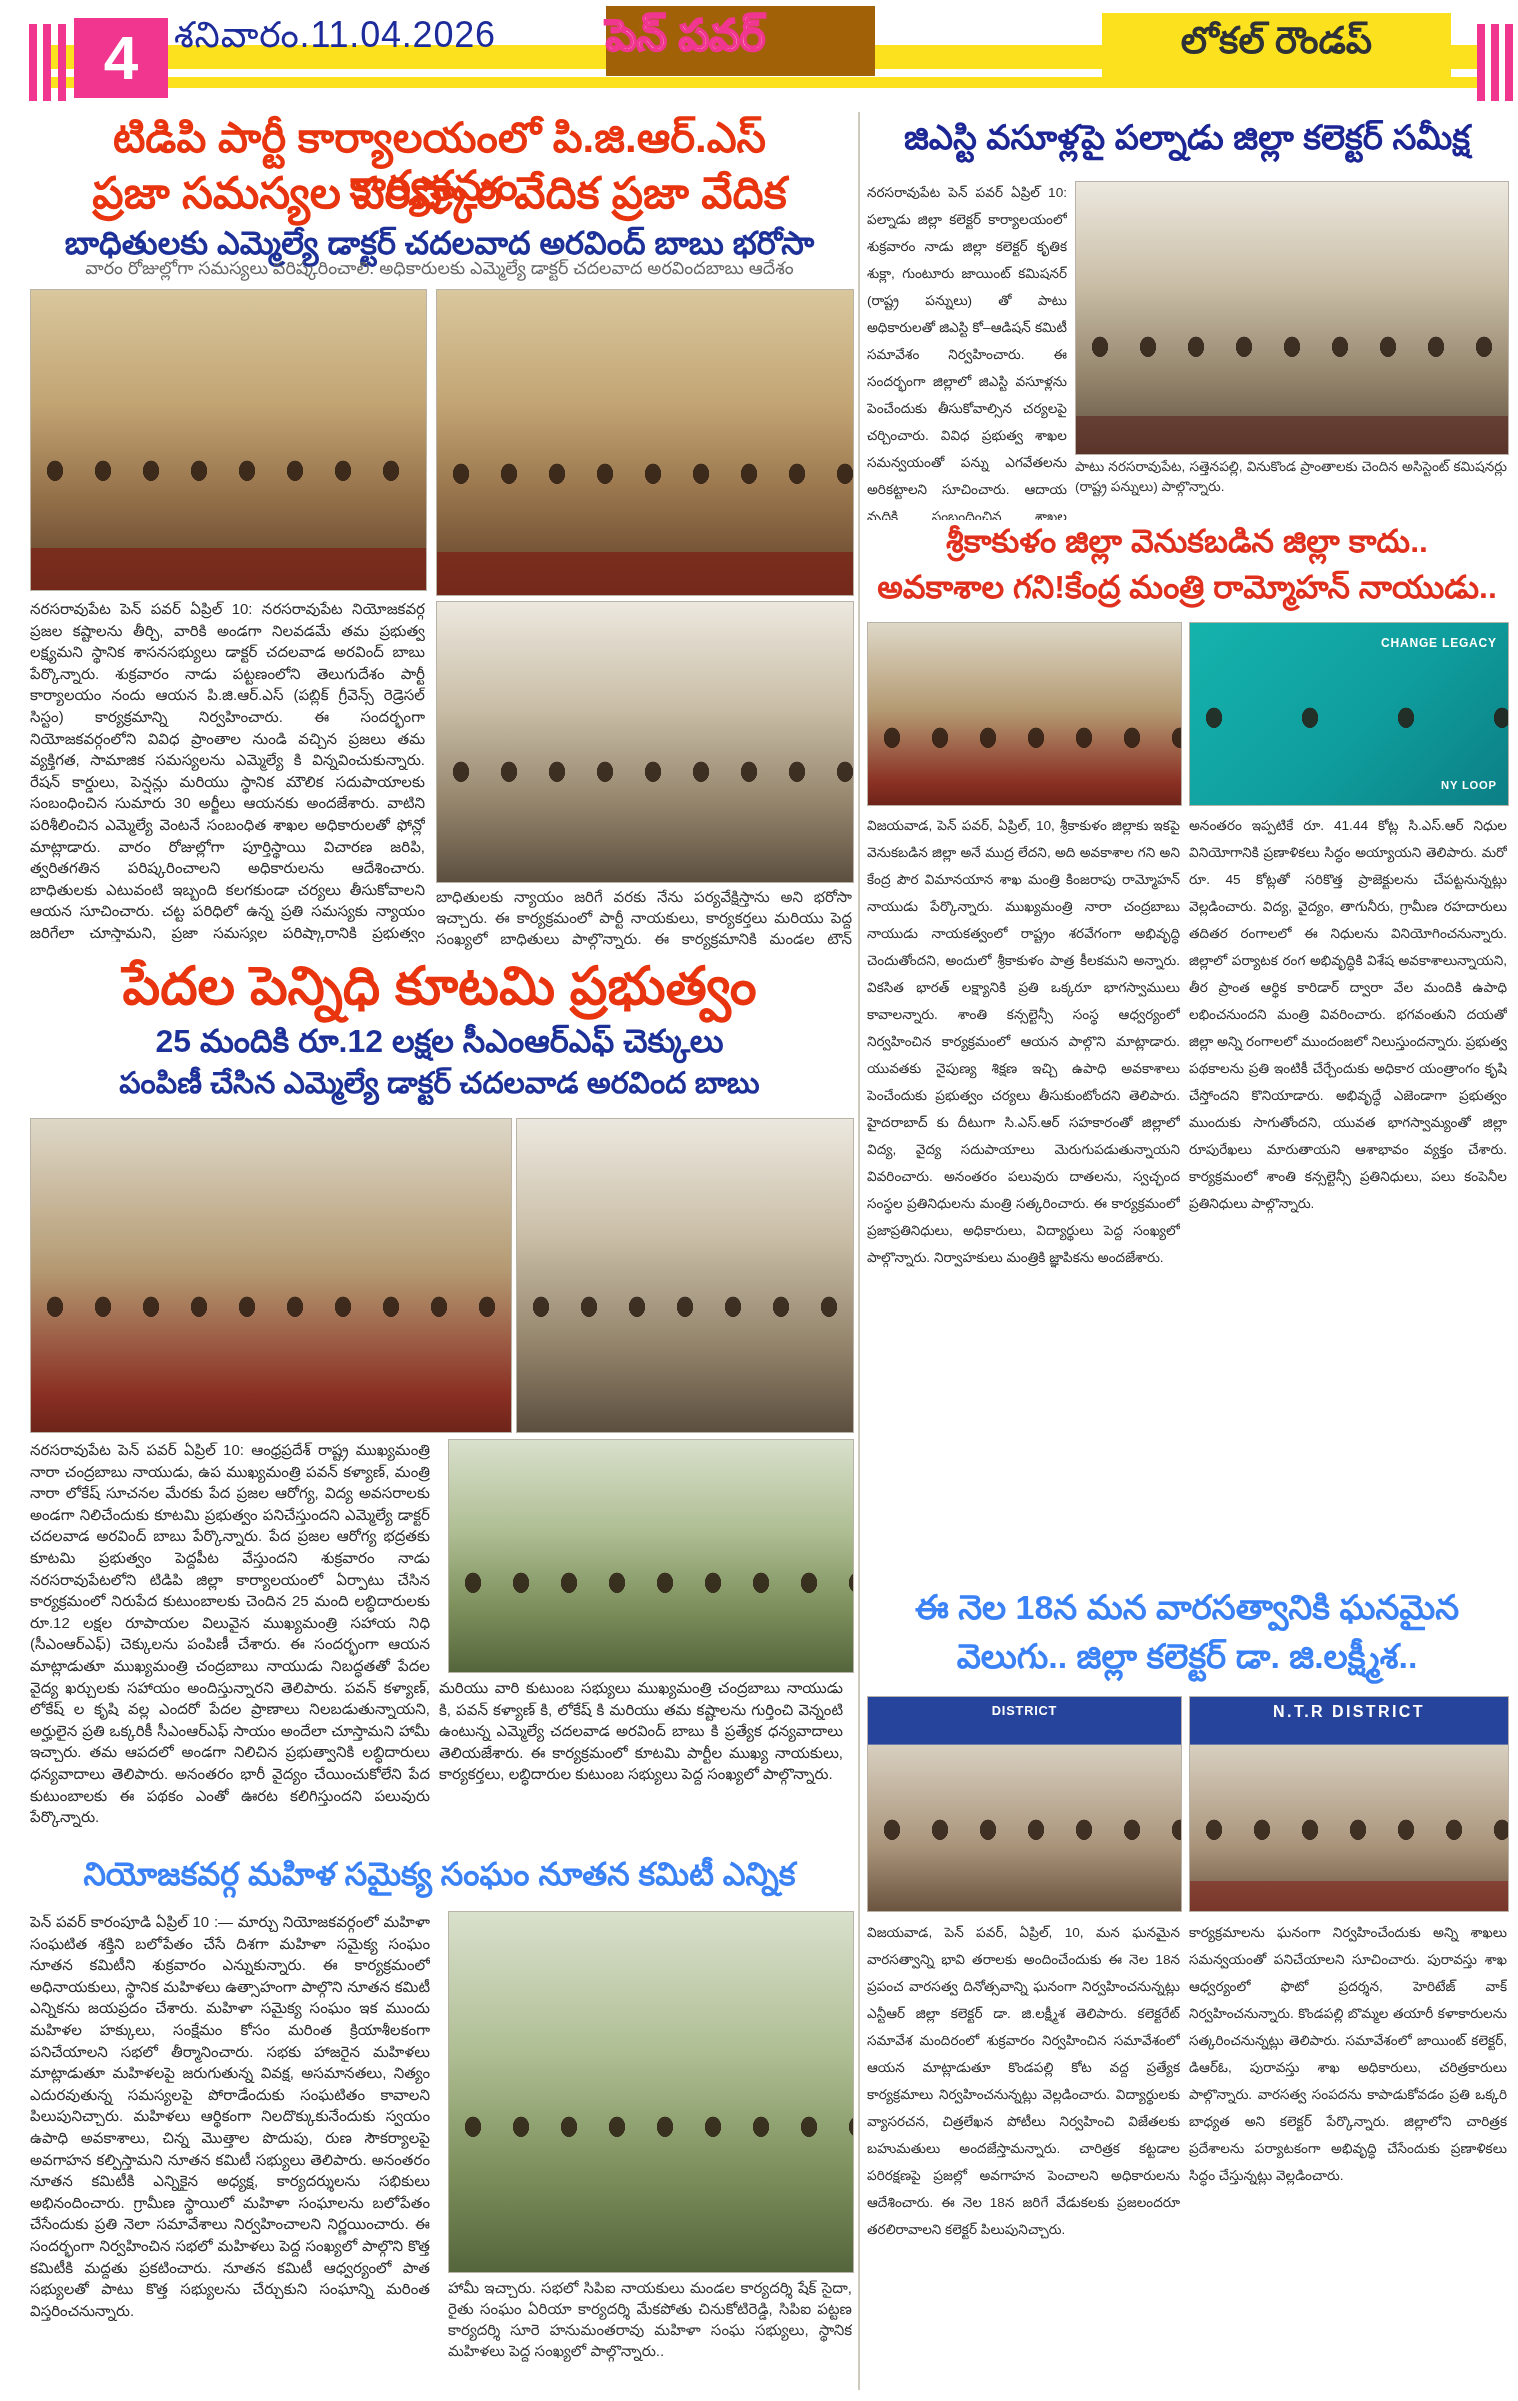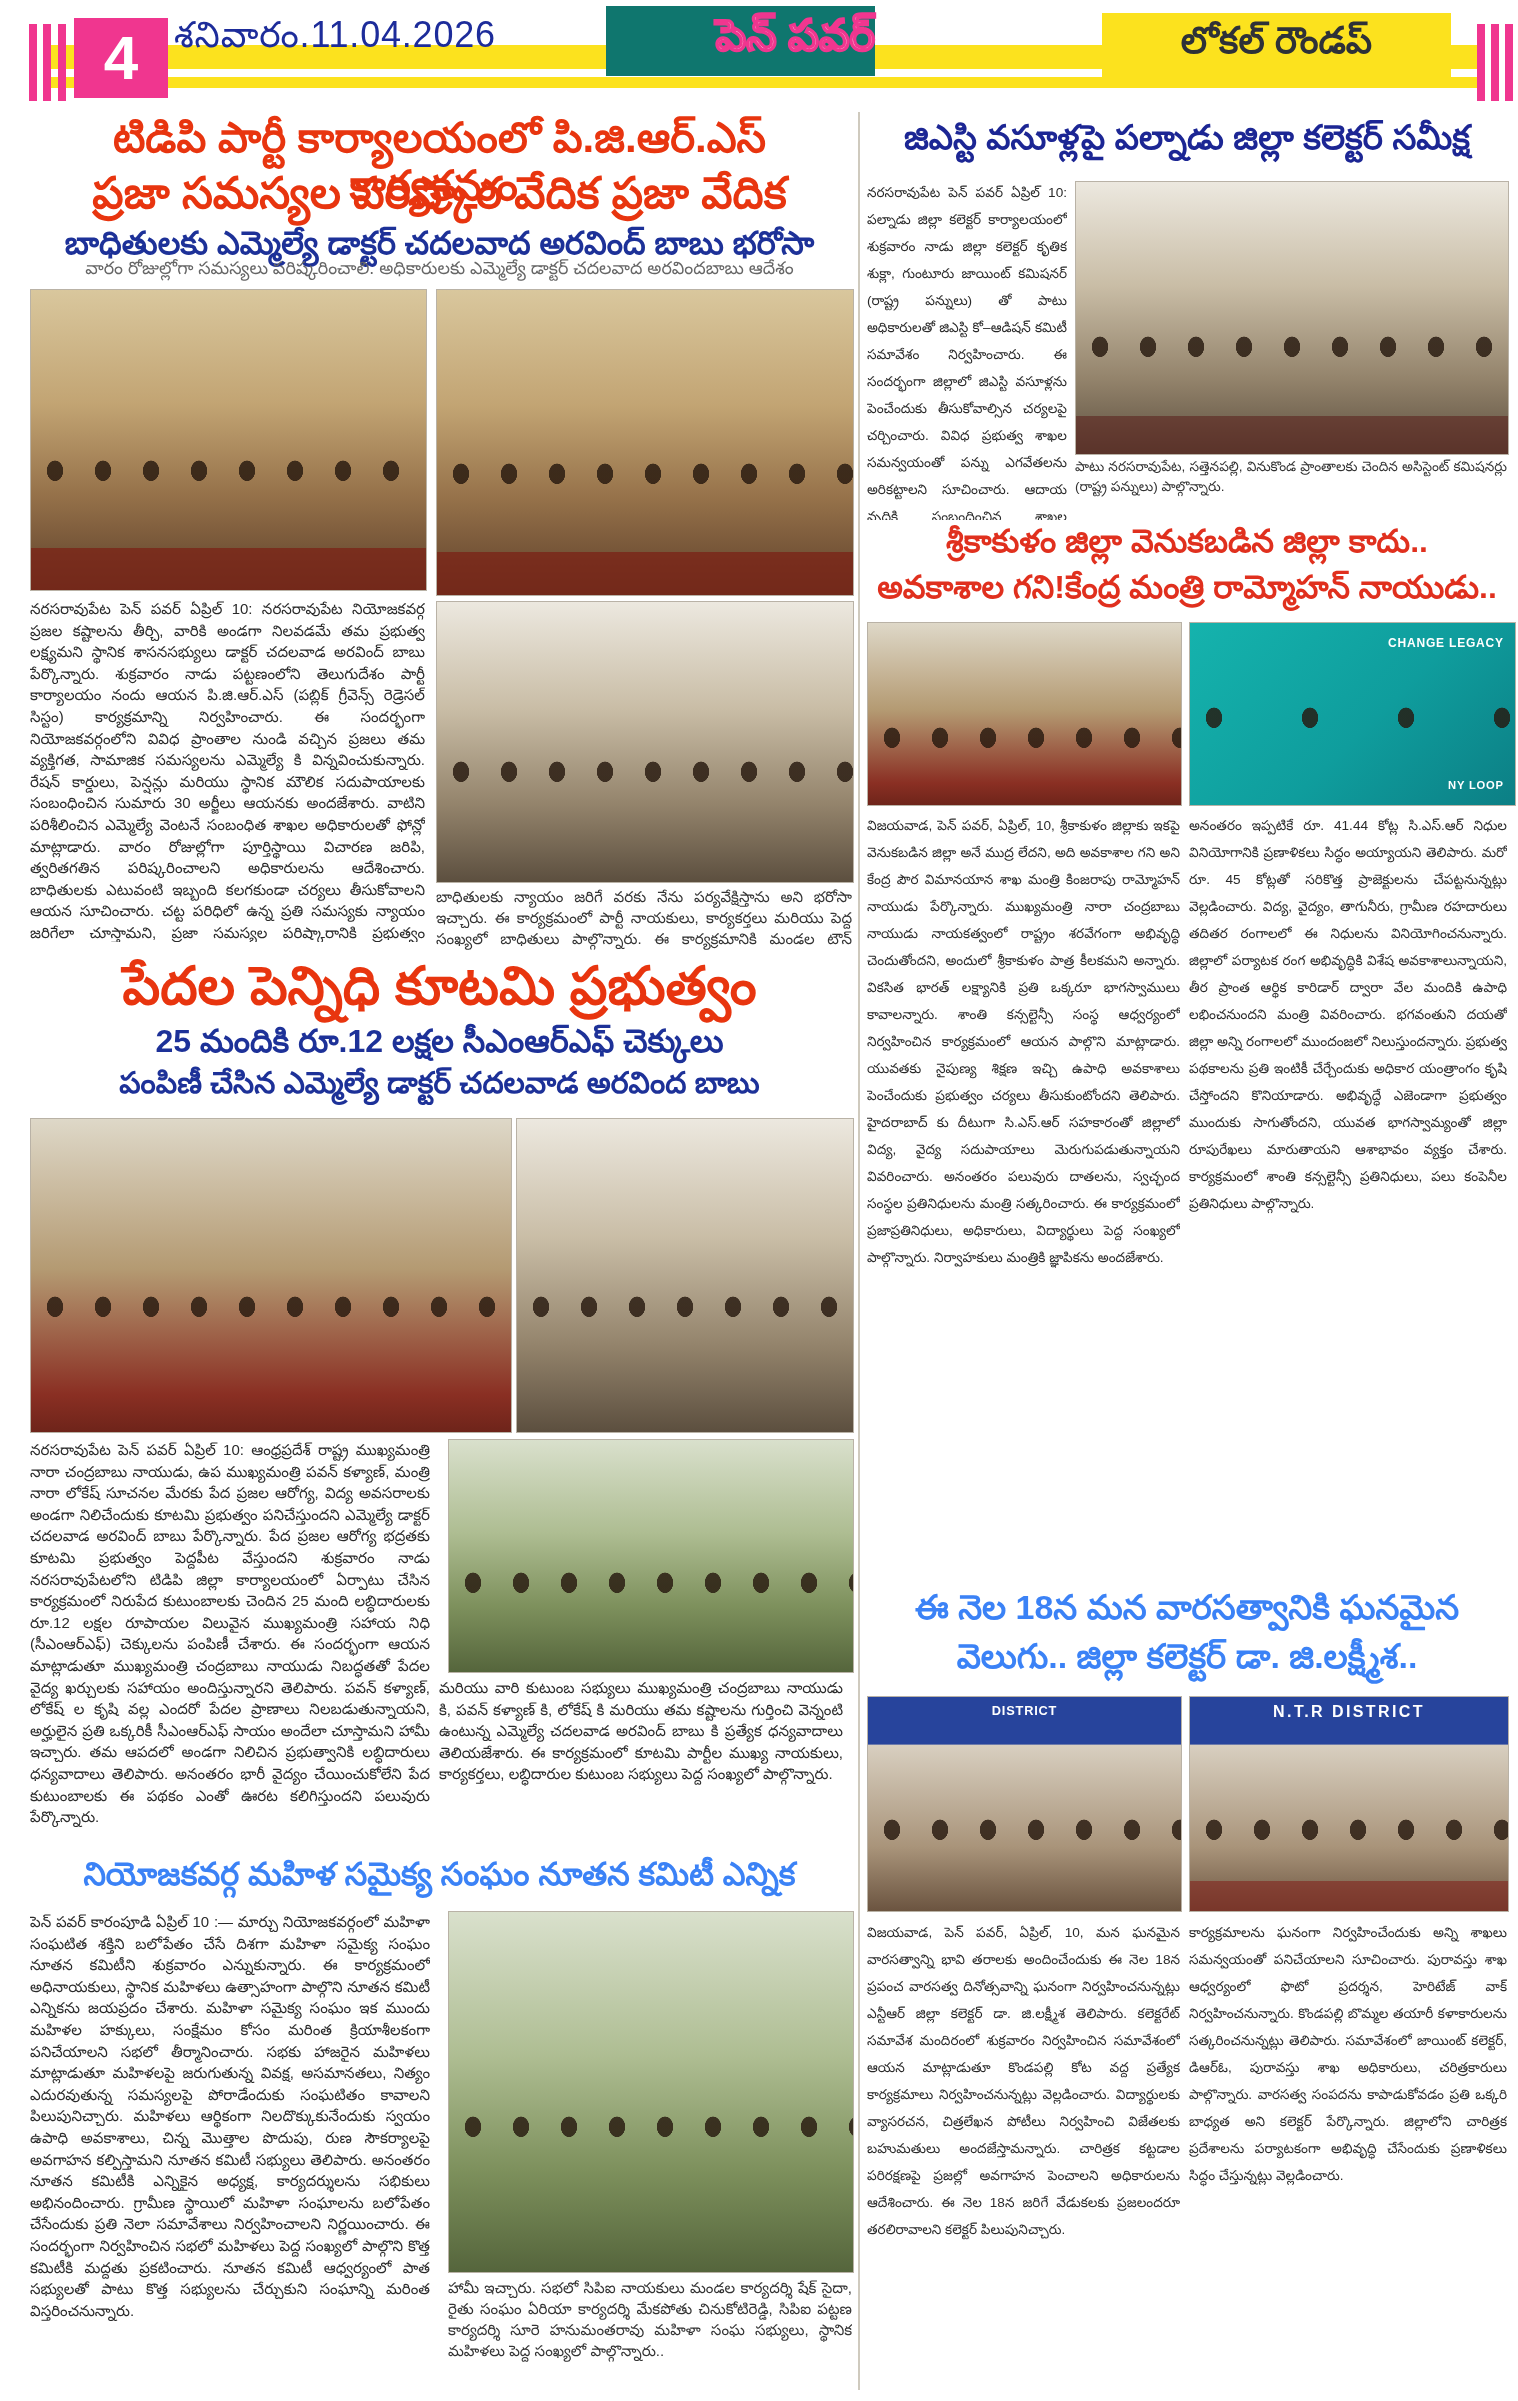--- a/index.html
+++ b/index.html
@@ -5,22 +5,22 @@
   html,body{margin:0;padding:0;}
   body{width:1518px;height:2401px;position:relative;background:#ffffff;
        font-family:"Liberation Sans",sans-serif;color:#222;}
   
   .band{position:absolute;background:#fce21e;}
   .pinkbar{position:absolute;background:#f0368f;}
   .pagebox{position:absolute;left:74px;top:17.6px;width:94px;height:80px;background:#f0368f;
            display:flex;align-items:center;justify-content:center;}
   .pagebox span{color:#fff;font-size:62px;font-weight:bold;line-height:1;}
   .date{position:absolute;left:174px;top:14.4px;font-size:36px;font-weight:normal;color:#1d2c9a;letter-spacing:0.8px;}
-  .masthead{position:absolute;left:606px;top:6.4px;width:269px;height:70px;background:#0f766e;
-            display:flex;align-items:center;justify-content:flex-end;}
+  .masthead{position:absolute;left:606px;top:6.4px;width:269px;height:70px;background:#a16207;
+            display:flex;align-items:center;justify-content:flex-start;}
   .masthead span{font-size:43px;font-weight:bold;color:#fffdf4;
                  -webkit-text-stroke:2px #f0368f;text-shadow:0 0 0.8px #f0368f;}
   .sectionbox{position:absolute;left:1102px;top:12.8px;width:349px;height:66px;background:#fce21e;
               display:flex;align-items:center;justify-content:center;}
   .sectionbox span{font-size:37px;font-weight:bold;color:#2e3138;}
   
   .hl{position:absolute;text-align:center;font-weight:bold;line-height:1.15;}
   .red{color:#e8350f;}
   .blue{color:#1d3198;}
   .navy{color:#3b82f6;}
@@ -120,21 +120,21 @@
   <div class="crowd"></div>
   <div class="tablestrip" style="background:rgba(90,30,25,0.55);"></div>
 </div>
 <div class="caption" style="left:1075px;top:457px;width:432px;height:62px;font-size:13.6px;line-height:19.6px;">పాటు నరసరావుపేట, సత్తెనపల్లి, వినుకొండ ప్రాంతాలకు చెందిన అసిస్టెంట్ కమిషనర్లు (రాష్ట్ర పన్నులు) పాల్గొన్నారు.</div>
 
 <div class="hl red" style="left:867px;top:523px;width:640px;font-size:32px;color:#e0301e;">శ్రీకాకుళం జిల్లా వెనుకబడిన జిల్లా కాదు..</div>
 <div class="hl red" style="left:867px;top:569px;width:640px;font-size:32px;color:#e0301e;">అవకాశాల గని!కేంద్ర మంత్రి రామ్మోహన్ నాయుడు..</div>
 <div class="photo ph-stage" style="left:867px;top:622px;width:313px;height:182px;">
   <div class="crowd"></div>
 </div>
-<div class="photo ph-teal" style="left:1189px;top:622px;width:318px;height:182px;padding-left:7px;">
+<div class="photo ph-teal" style="left:1189px;top:622px;width:318px;height:182px;">
   <div class="photo-label" style="right:11.2px;top:12.8px;font-size:12px;">CHANGE LEGACY</div>
   <div class="photo-label" style="right:11.2px;bottom:14.4px;font-size:11.2px;">NY LOOP</div>
   <div class="crowd" style="background-size:96px 100%;bottom:0;height:55%;"></div>
 </div>
 <div class="bodytxt small" style="left:867px;top:812px;width:313px;height:761px;">విజయవాడ, పెన్ పవర్, ఏప్రిల్, 10, శ్రీకాకుళం జిల్లాకు ఇకపై వెనుకబడిన జిల్లా అనే ముద్ర లేదని, అది అవకాశాల గని అని కేంద్ర పౌర విమానయాన శాఖ మంత్రి కింజరాపు రామ్మోహన్ నాయుడు పేర్కొన్నారు. ముఖ్యమంత్రి నారా చంద్రబాబు నాయుడు నాయకత్వంలో రాష్ట్రం శరవేగంగా అభివృద్ధి చెందుతోందని, అందులో శ్రీకాకుళం పాత్ర కీలకమని అన్నారు. వికసిత భారత్ లక్ష్యానికి ప్రతి ఒక్కరూ భాగస్వాములు కావాలన్నారు. శాంతి కన్సల్టెన్సీ సంస్థ ఆధ్వర్యంలో నిర్వహించిన కార్యక్రమంలో ఆయన పాల్గొని మాట్లాడారు. యువతకు నైపుణ్య శిక్షణ ఇచ్చి ఉపాధి అవకాశాలు పెంచేందుకు ప్రభుత్వం చర్యలు తీసుకుంటోందని తెలిపారు. హైదరాబాద్ కు దీటుగా సి.ఎస్.ఆర్ సహకారంతో జిల్లాలో విద్య, వైద్య సదుపాయాలు మెరుగుపడుతున్నాయని వివరించారు. అనంతరం పలువురు దాతలను, స్వచ్ఛంద సంస్థల ప్రతినిధులను మంత్రి సత్కరించారు. ఈ కార్యక్రమంలో ప్రజాప్రతినిధులు, అధికారులు, విద్యార్థులు పెద్ద సంఖ్యలో పాల్గొన్నారు. నిర్వాహకులు మంత్రికి జ్ఞాపికను అందజేశారు.</div>
 <div class="bodytxt small" style="left:1189px;top:812px;width:318px;height:761px;">అనంతరం ఇప్పటికే రూ. 41.44 కోట్ల సి.ఎస్.ఆర్ నిధుల వినియోగానికి ప్రణాళికలు సిద్ధం అయ్యాయని తెలిపారు. మరో రూ. 45 కోట్లతో సరికొత్త ప్రాజెక్టులను చేపట్టనున్నట్లు వెల్లడించారు. విద్య, వైద్యం, తాగునీరు, గ్రామీణ రహదారులు తదితర రంగాలలో ఈ నిధులను వినియోగించనున్నారు. జిల్లాలో పర్యాటక రంగ అభివృద్ధికి విశేష అవకాశాలున్నాయని, తీర ప్రాంత ఆర్థిక కారిడార్ ద్వారా వేల మందికి ఉపాధి లభించనుందని మంత్రి వివరించారు. భగవంతుని దయతో జిల్లా అన్ని రంగాలలో ముందంజలో నిలుస్తుందన్నారు. ప్రభుత్వ పథకాలను ప్రతి ఇంటికీ చేర్చేందుకు అధికార యంత్రాంగం కృషి చేస్తోందని కొనియాడారు. అభివృద్ధే ఎజెండాగా ప్రభుత్వం ముందుకు సాగుతోందని, యువత భాగస్వామ్యంతో జిల్లా రూపురేఖలు మారుతాయని ఆశాభావం వ్యక్తం చేశారు. కార్యక్రమంలో శాంతి కన్సల్టెన్సీ ప్రతినిధులు, పలు కంపెనీల ప్రతినిధులు పాల్గొన్నారు.</div>
 
 <div class="hl navy" style="left:867px;top:1588px;width:640px;font-size:34px;">ఈ నెల 18న మన వారసత్వానికి ఘనమైన</div>
 <div class="hl navy" style="left:867px;top:1637px;width:640px;font-size:34px;">వెలుగు.. జిల్లా కలెక్టర్ డా. జి.లక్ష్మీశ..</div>
 <div class="photo ph-bluebanner" style="left:867px;top:1696px;width:313px;height:214px;">

